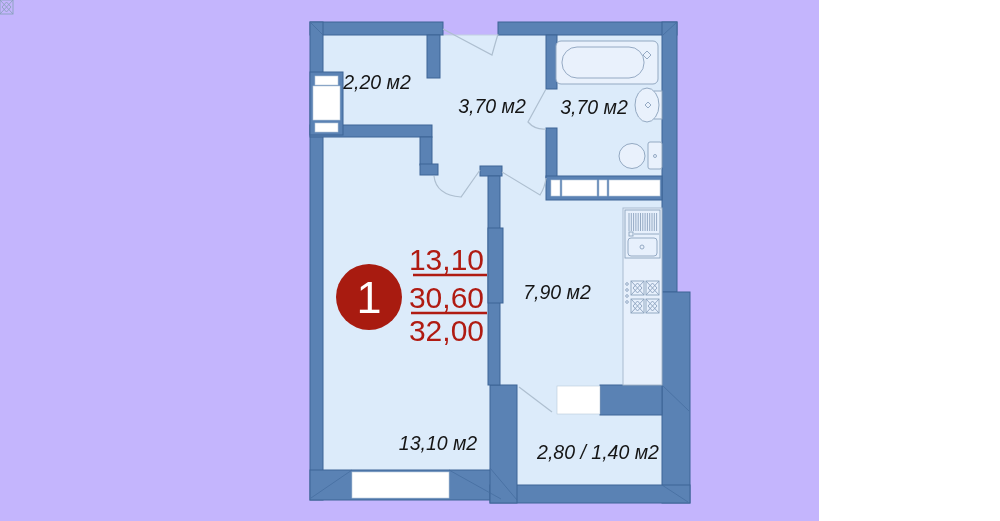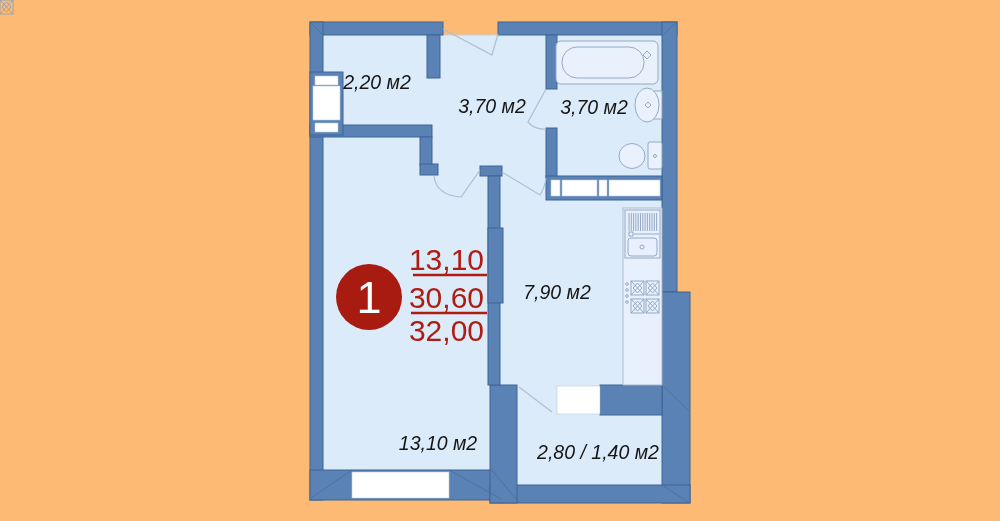--- a/index.html
+++ b/index.html
@@ -1,17 +1,17 @@
 <!DOCTYPE html>
 <html><head>
 <meta charset="utf-8">
 <style>
   html,body{margin:0;padding:0;background:#ffffff;width:1000px;height:521px;overflow:hidden;
     font-family:"Liberation Sans", sans-serif;}
-  .stage{position:relative;width:1000px;height:521px;background:#fdba74;}
+  .stage{position:relative;width:819px;height:521px;background:#c4b5fd;}
   svg{display:block}
   .wall{fill:#5a82b4;stroke:#3d6496;stroke-width:1;}
   .floor{fill:#dcebfa;}
   .white{fill:#ffffff;stroke:#b9c9da;stroke-width:0.6;}
   .fix{fill:#e9f1fc;stroke:#93a9c2;stroke-width:1;}
   .fixthin{fill:none;stroke:#8ba2bd;stroke-width:0.9;}
   .door{fill:none;stroke:#aebfd0;stroke-width:1.2;}
   .bevel{stroke:#456d9f;stroke-width:1;opacity:0.75;}
   .gapline{stroke:#c2d1e0;stroke-width:1;}
   .room-label{font:italic 19.5px "Liberation Sans", sans-serif;fill:#151515;text-anchor:middle;}

